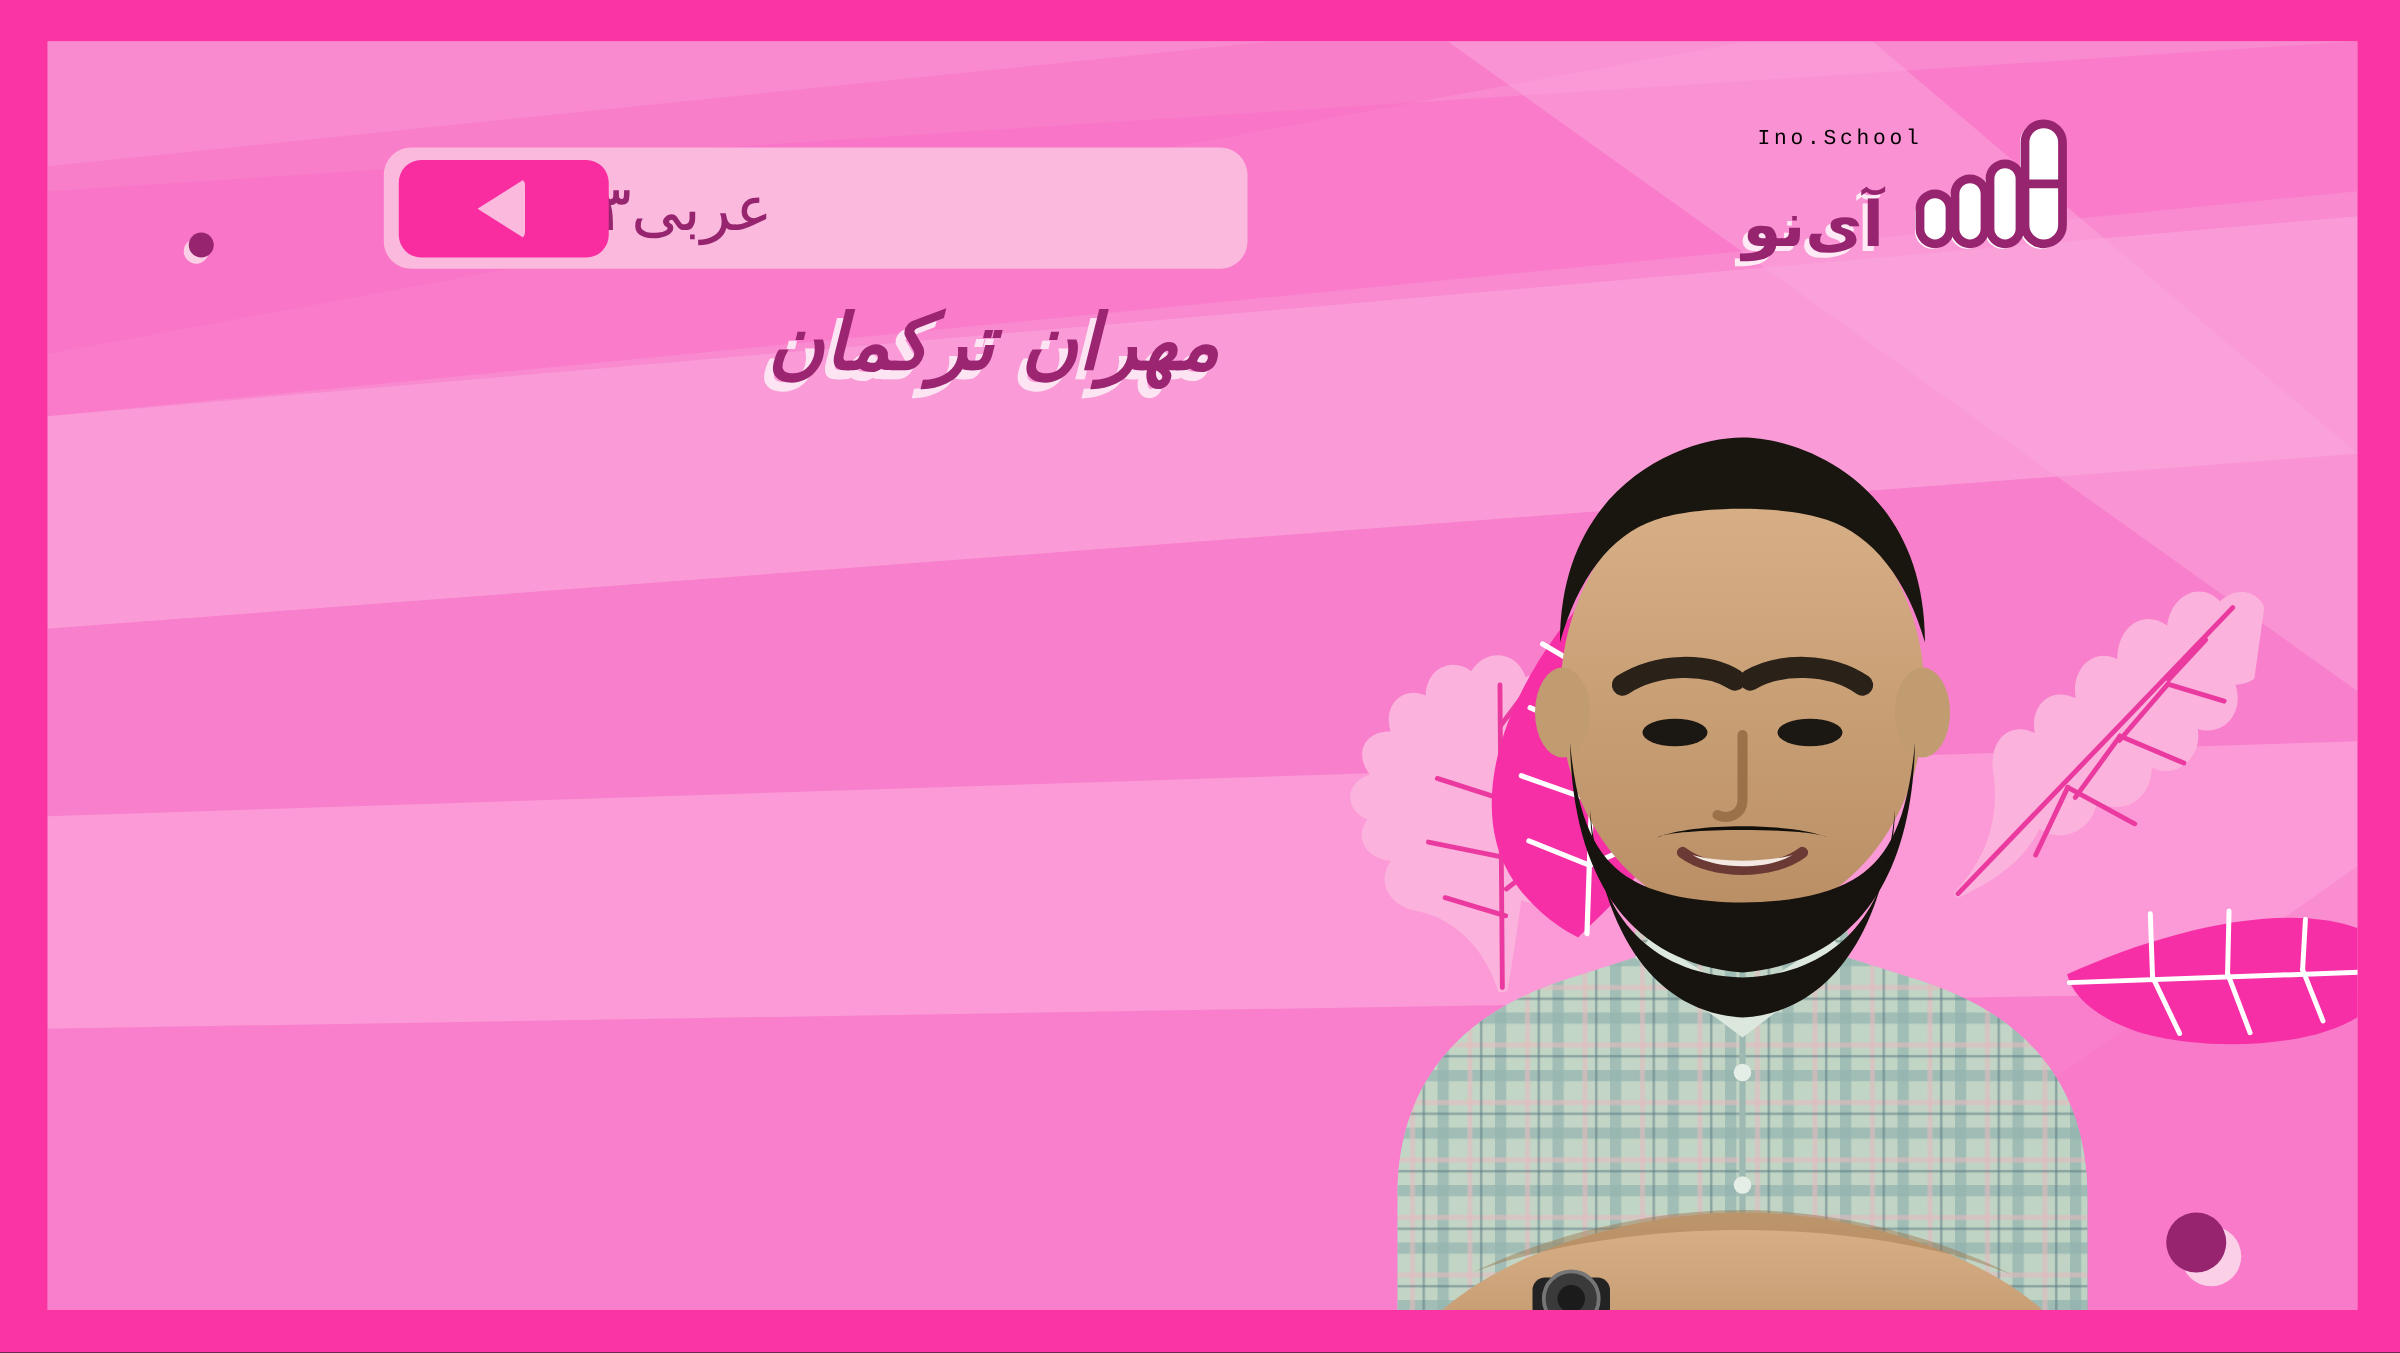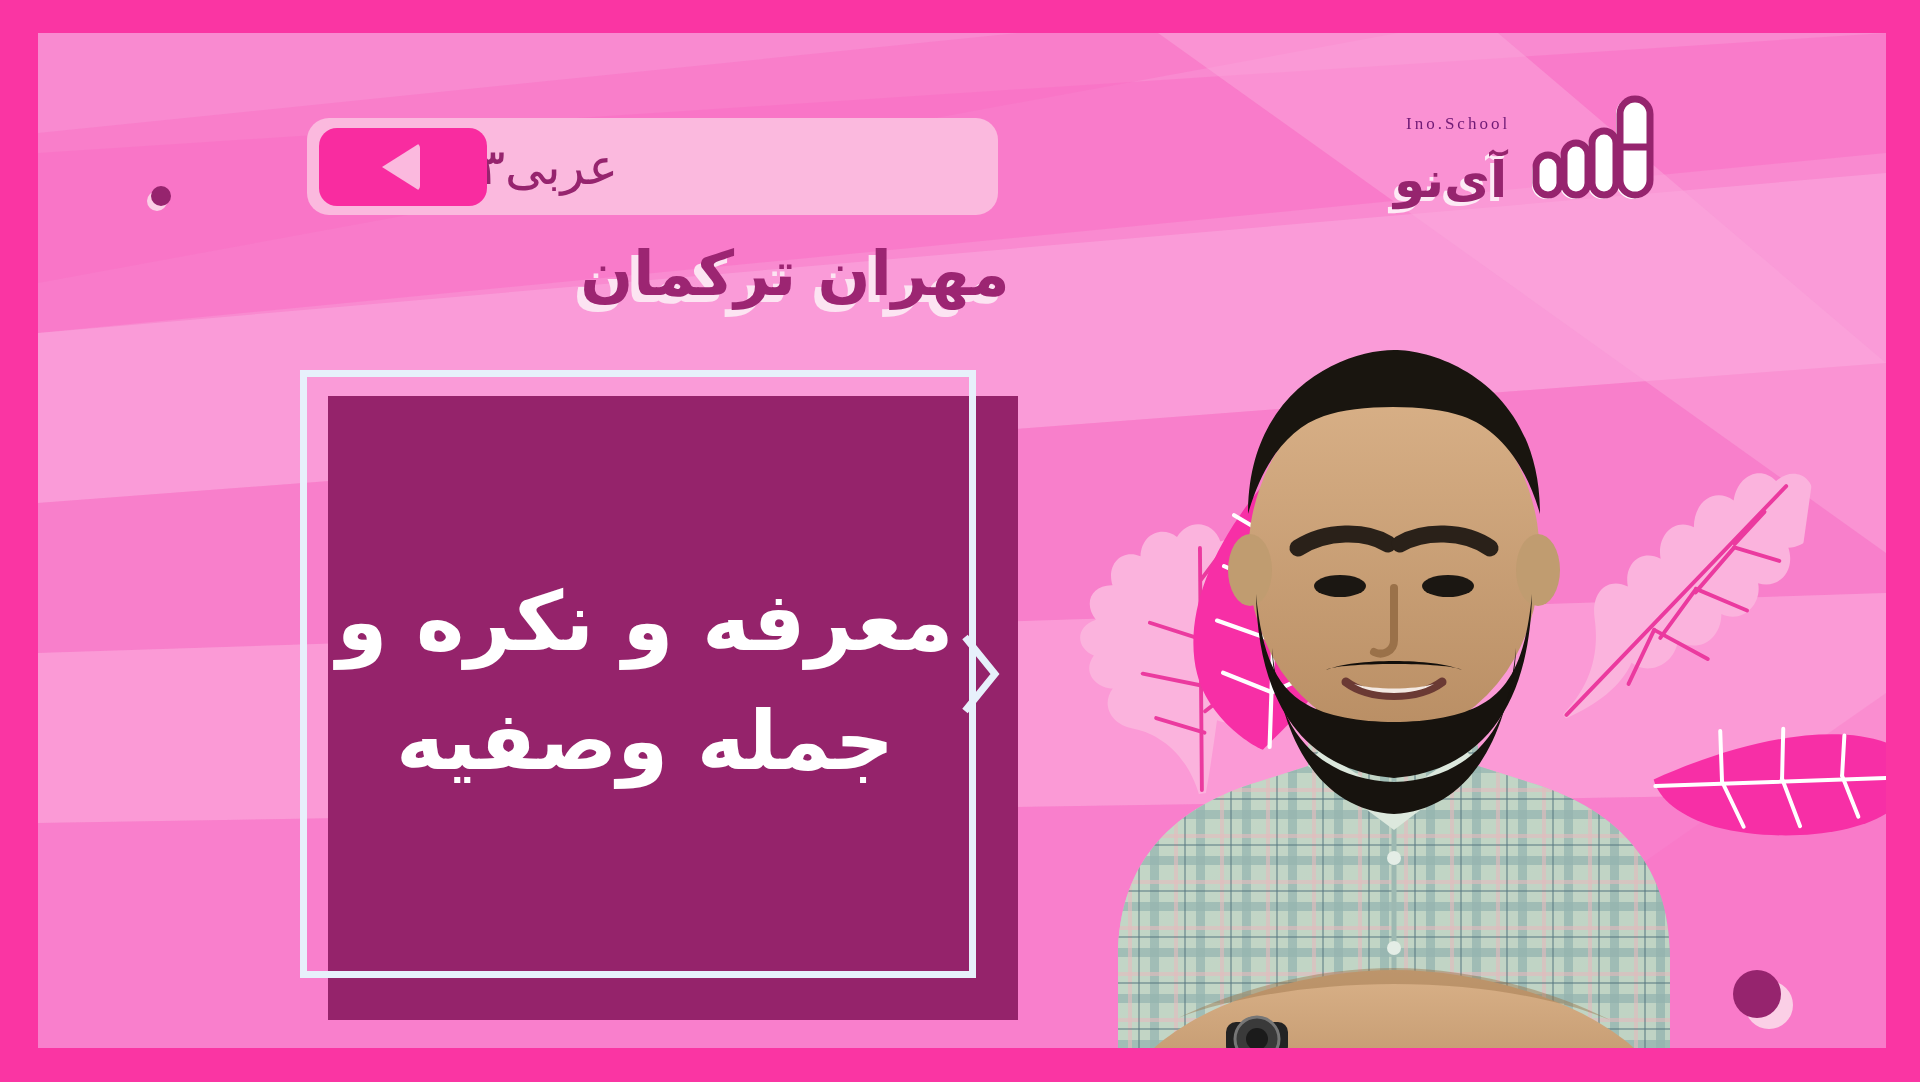--- a/index.html
+++ b/index.html
@@ -164,25 +164,25 @@
   .logo {
     position: absolute;
     left: 1388px;
     top: 95px;
     width: 268px;
     height: 110px;
   }
   .logo-sub {
     position: absolute;
     left: 18px;
-    top: 19px;
-    color: #701a75;
+    top: 7px;
+    color: #000000;
     font-size: 17px;
     letter-spacing: 3px;
-    font-family: Liberation Serif, serif;
+    font-family: Liberation Mono, monospace;
     direction: ltr;
   }
   .logo-word {
     position: absolute;
     left: 6px;
     top: 32px;
     color: #96246E;
     font-size: 50px;
     font-weight: bold;
     text-shadow: -4px 4px 0 #FDEAF5;
@@ -396,34 +396,22 @@
       <path d="M296 426 C316 438 356 438 376 426 C356 432 316 432 296 426 Z" fill="#F3E9E2"></path>
     </svg>
 
     <div class="badge-pill" style="left:269px; top:85px;">
       <span class="badge-text">عربی۳ انسانی</span>
       <span class="play-chip">
         <span class="play-tri"></span>
       </span>
     </div>
 
-    <div class="instructor" style="left:522px; top:205px;">مهران ترکمان</div>
-
-    <div class="title-wrap" style="left:262px; top:337px;">
-      <div class="title-box"></div>
-      <div class="title-text">
-        <span class="title-line">معرفه و نکره و</span>
-        <span class="title-line">جمله وصفیه</span>
-      </div>
-      <div class="title-frame">
-        <svg class="frame-chevron" viewBox="0 0 42 82">
-          <polyline points="4,4 34,41 4,78" fill="none" stroke="#E7F0FB" stroke-width="7" stroke-linecap="butt" stroke-linejoin="miter"></polyline>
-        </svg>
-      </div>
-    </div>
+    <div class="instructor" style="left:522px; top:205px;font-style:italic;">مهران ترکمان</div>
+
 
     <div class="logo" style="left:1350px; top:62px;">
       <div class="logo-sub">Ino.School</div>
       <div class="logo-word">آی‌نو</div>
       <svg class="logo-mark" viewBox="0 0 130 105">
         <g fill="#FFFFFF">
           <rect x="6" y="62" width="28" height="42" rx="14"></rect>
           <rect x="34" y="50" width="28" height="54" rx="14"></rect>
           <rect x="62" y="38" width="28" height="66" rx="14"></rect>
           <rect x="90" y="2" width="34" height="102" rx="17"></rect>

